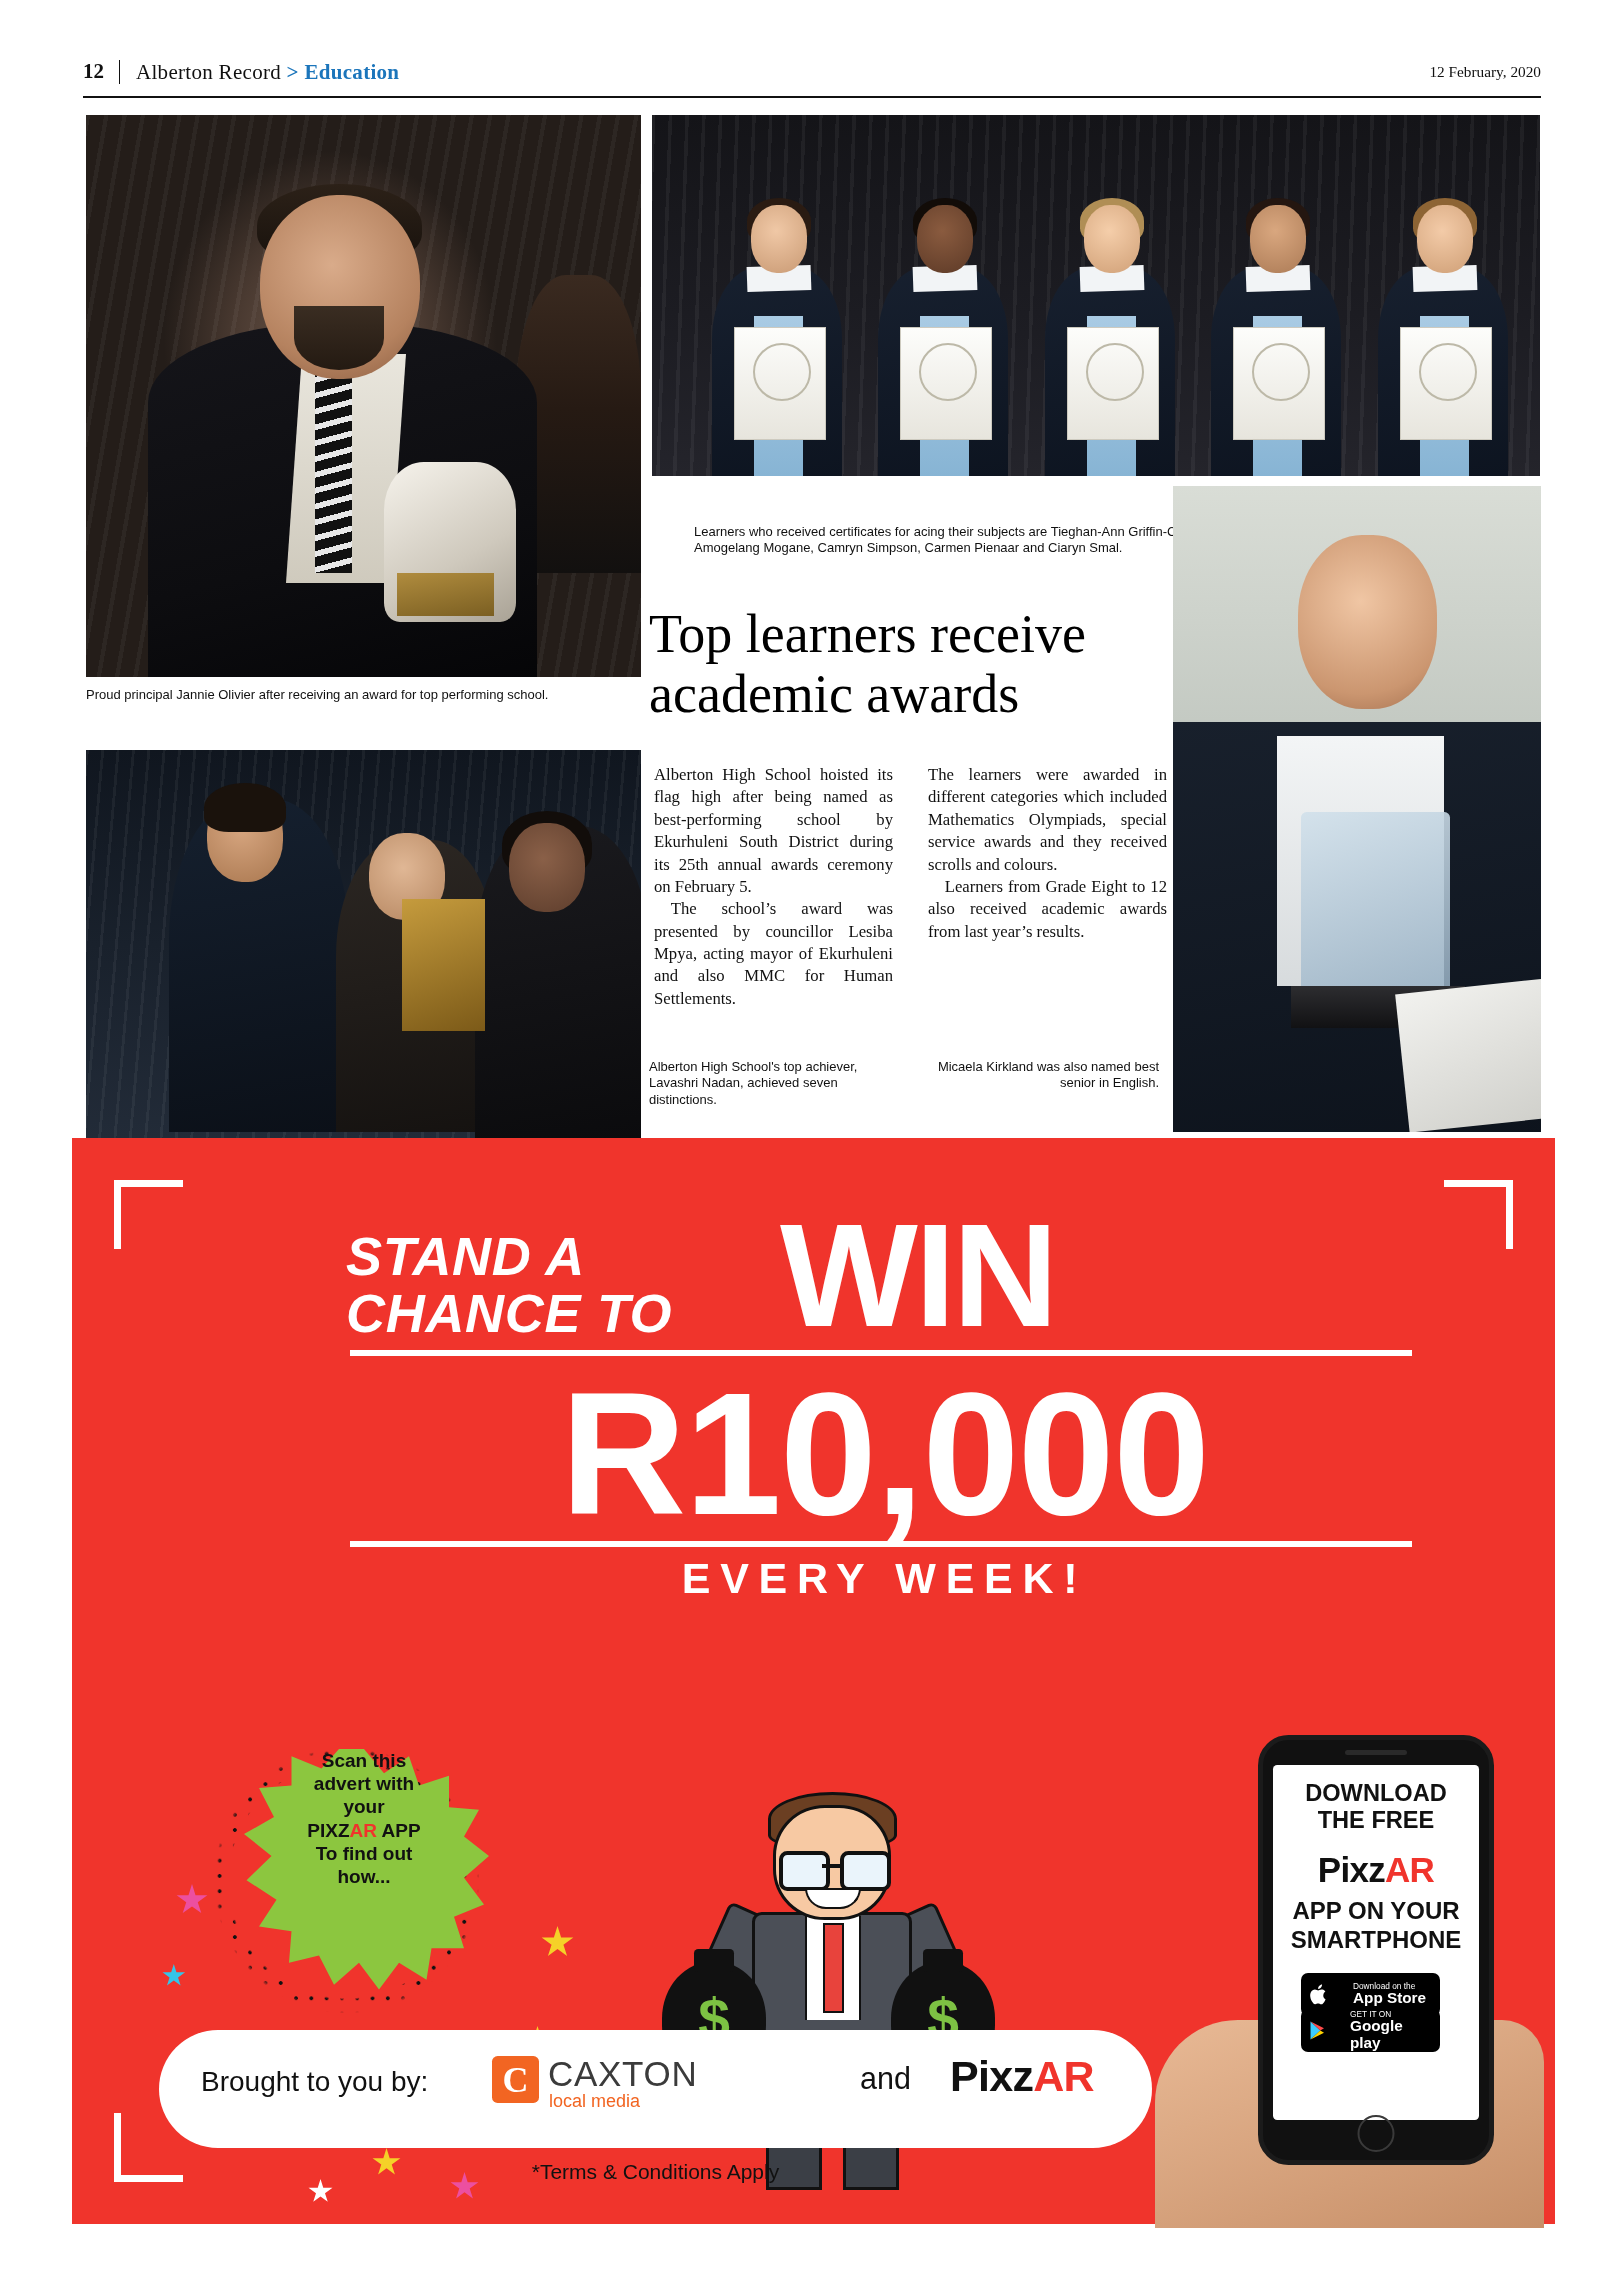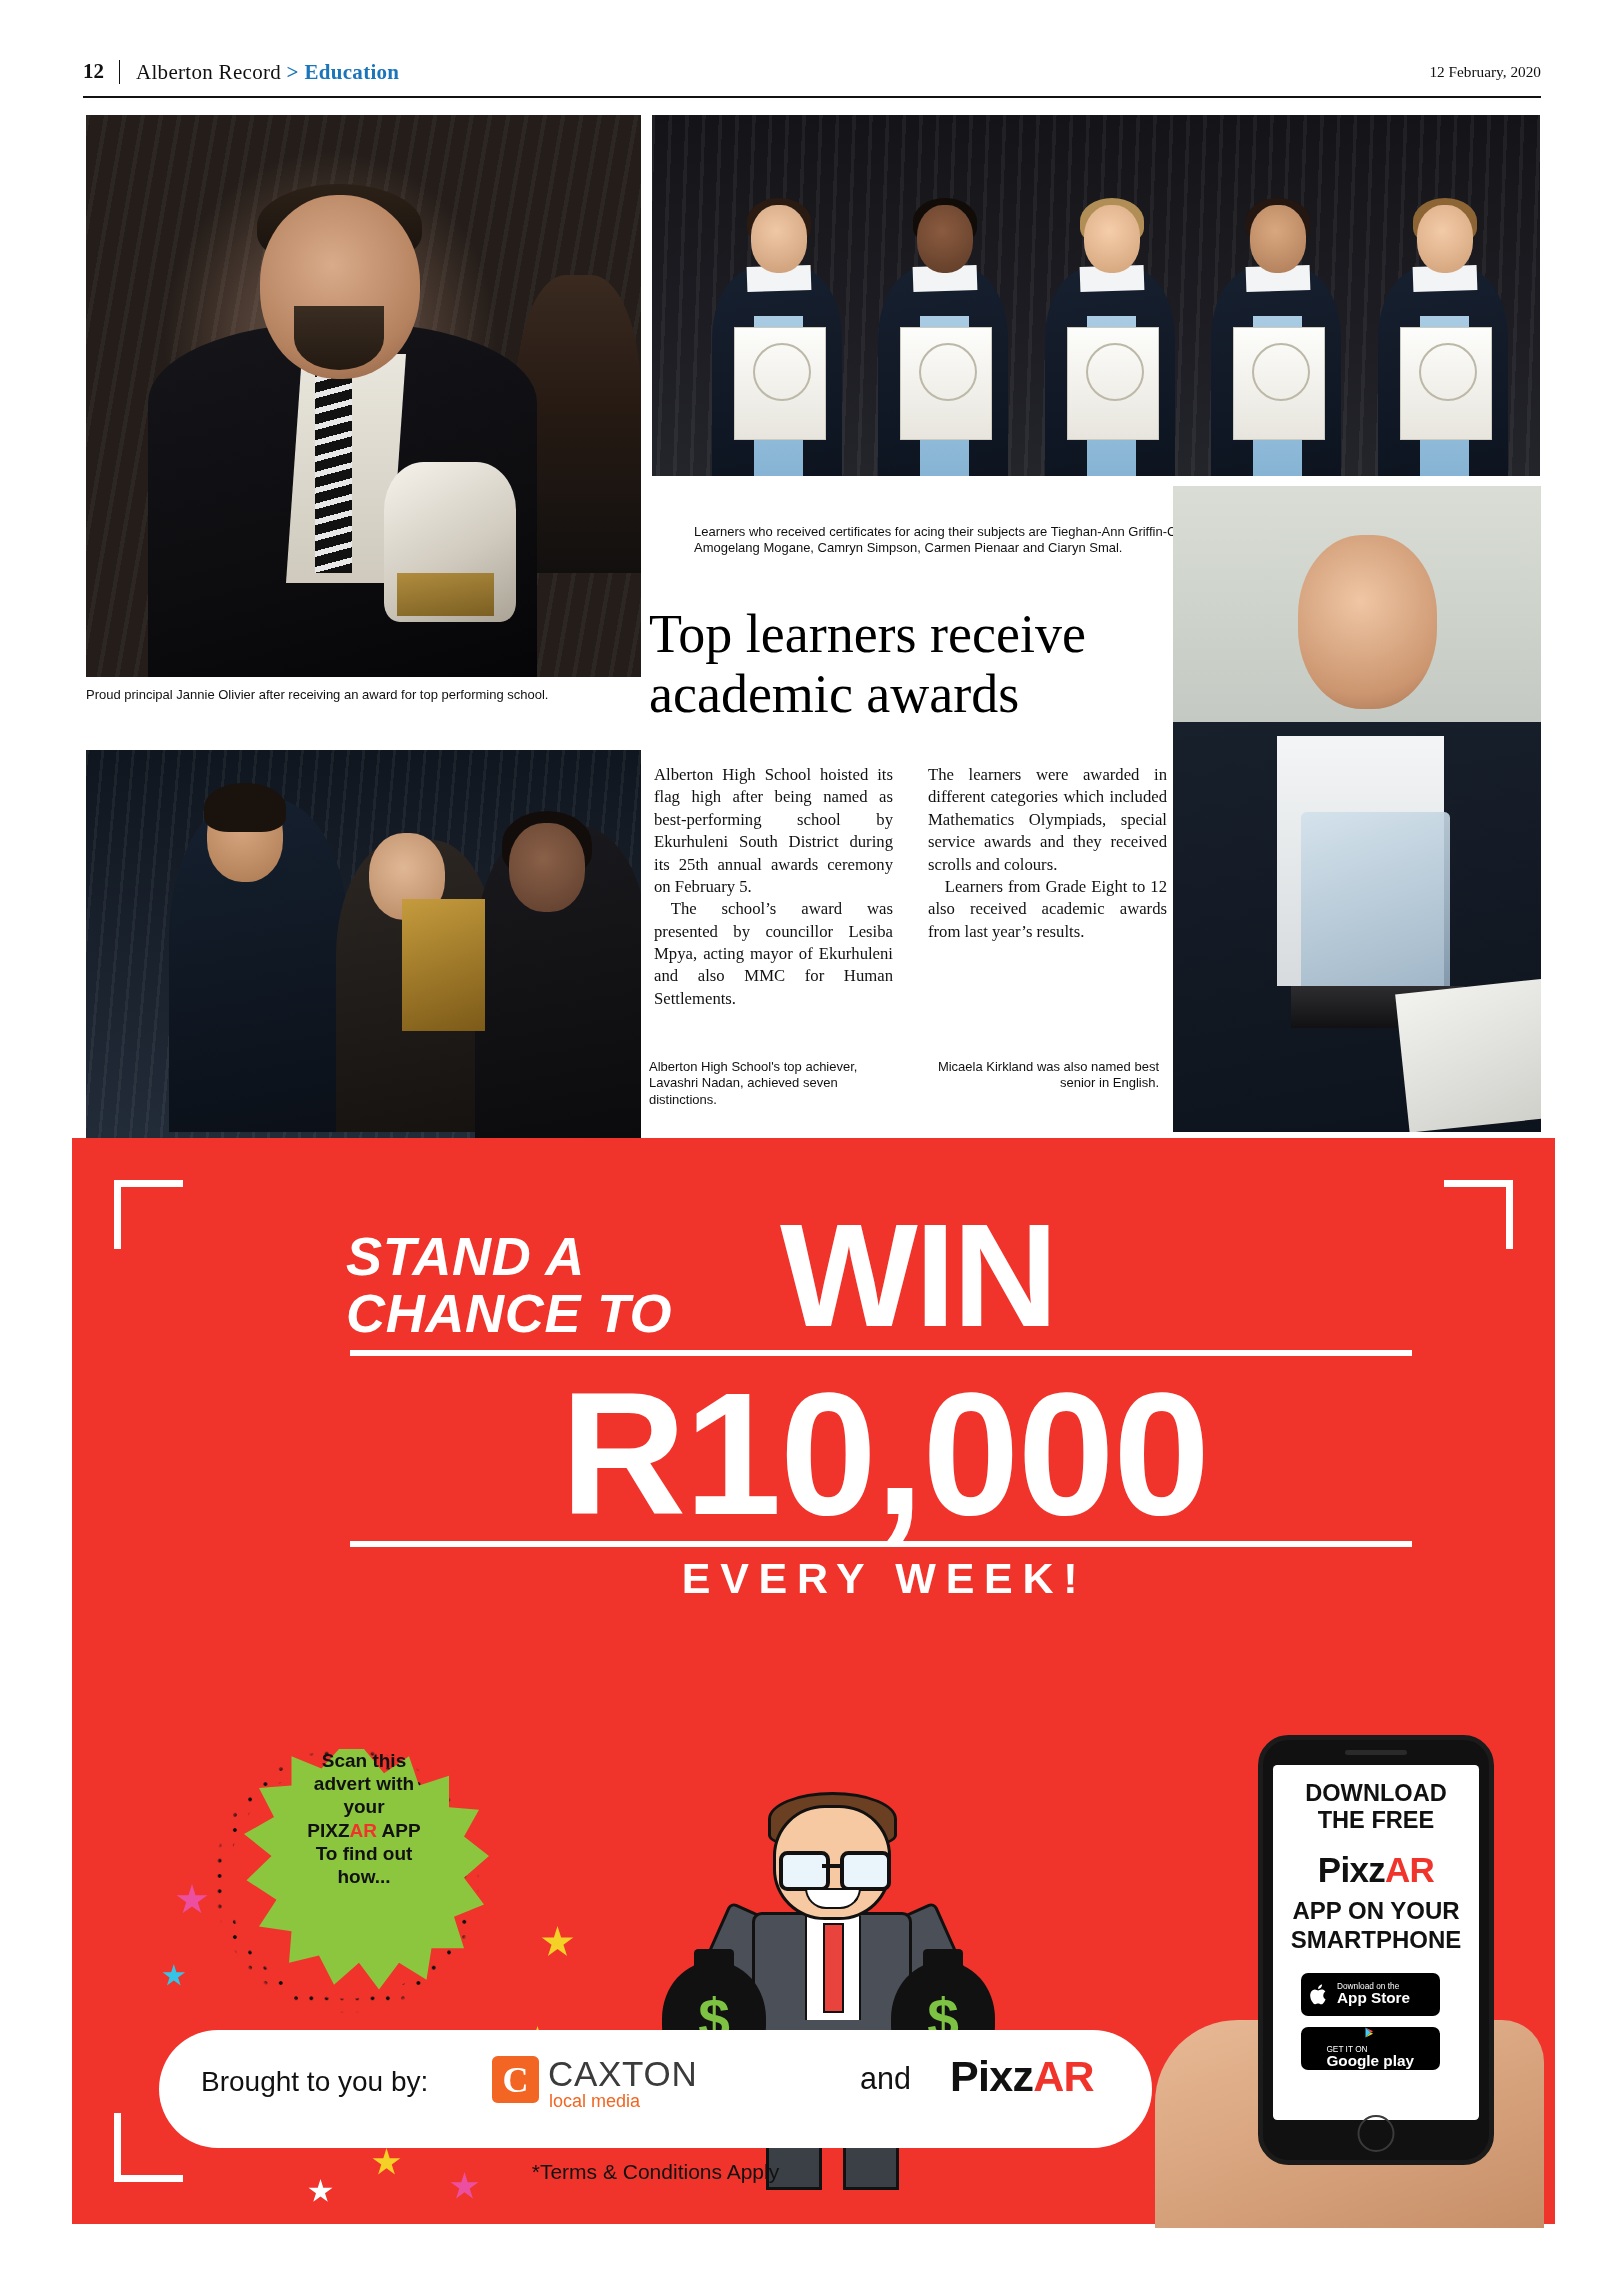--- a/index.html
+++ b/index.html
@@ -156,24 +156,24 @@
   .phone{position:absolute;left:1149px;top:597px;width:236px;height:430px;background:#111;border-radius:30.5px;border:5.6px solid #1b1b1b;box-sizing:border-box;margin-left:37px;}
   .phone-screen{position:absolute;left:9.7px;top:25px;right:9.7px;bottom:40px;background:#fff;border-radius:4.2px;overflow:hidden;}
   .phone-notch{position:absolute;left:50%;top:9.7px;transform:translateX(-50%);width:62px;height:5.6px;border-radius:4.2px;background:#2a2a2a;}
   .phone-home{position:absolute;left:50%;bottom:8.3px;transform:translateX(-50%);width:33px;height:33px;border:2.1px solid #3a3a3a;border-radius:50%;}
   .ps-txt{font-family:"Liberation Sans",sans-serif;font-weight:bold;text-align:center;color:#111;}
   .ps-dl{position:absolute;left:0;right:0;top:15.3px;font-size:23.6px;line-height:1.14;}
   .ps-brand{position:absolute;left:0;right:0;top:85px;font-family:"Liberation Sans",sans-serif;font-weight:bold;font-size:35px;letter-spacing:-0.7px;color:#111;text-align:center;}
   .ps-brand .ar{color:#f0342c;}
   .ps-app{position:absolute;left:0;right:0;top:132px;font-size:24px;line-height:1.2;}
   .store{position:absolute;left:28px;width:139px;height:43px;background:#000;border-radius:7px;color:#fff;
-    font-family:"Liberation Sans",sans-serif;display:flex;align-items:center;gap:7px;padding:0 8.3px;box-sizing:border-box;}
+    font-family:"Liberation Sans",sans-serif;display:flex;align-items:center;gap:23px;padding:0 8.3px;box-sizing:border-box;}
   .store small{display:block;font-size:8.3px;line-height:1;}
   .store b{display:block;font-size:15.3px;line-height:1.1;}
-  .store-1{top:208px;} .store-2{top:262px;flex-direction:column;}
+  .store-1{top:208px;} .store-2{top:244px;}
   .hand{position:absolute;left:1083px;top:882px;width:389px;height:208px;background:linear-gradient(160deg,#e8b995,#c78f68);border-radius:83px 42px 0 0;}
 
   
   .brandbar{position:absolute;left:87px;bottom:76px;width:993px;height:118px;background:#fff;border-radius:62px;}
   .brought{position:absolute;left:42px;top:36px;font-family:"Liberation Sans",sans-serif;font-size:28px;color:#111;}
   .caxton-mark{position:absolute;left:333px;top:26px;width:47px;height:47px;background:#f26522;border-radius:5.6px;color:#fff;
     font-family:"Liberation Serif",serif;font-weight:bold;font-size:36px;display:flex;align-items:center;justify-content:center;}
   .caxton-name{position:absolute;left:389px;top:23.6px;font-family:"Liberation Sans",sans-serif;font-size:35px;color:#3b3b3b;letter-spacing:0.7px;}
   .caxton-sub{position:absolute;left:390px;top:61px;font-family:"Liberation Sans",sans-serif;font-size:18px;color:#f26522;}
   .andword{position:absolute;left:701px;top:30.5px;font-family:"Liberation Sans",sans-serif;font-size:30.5px;color:#111;}

